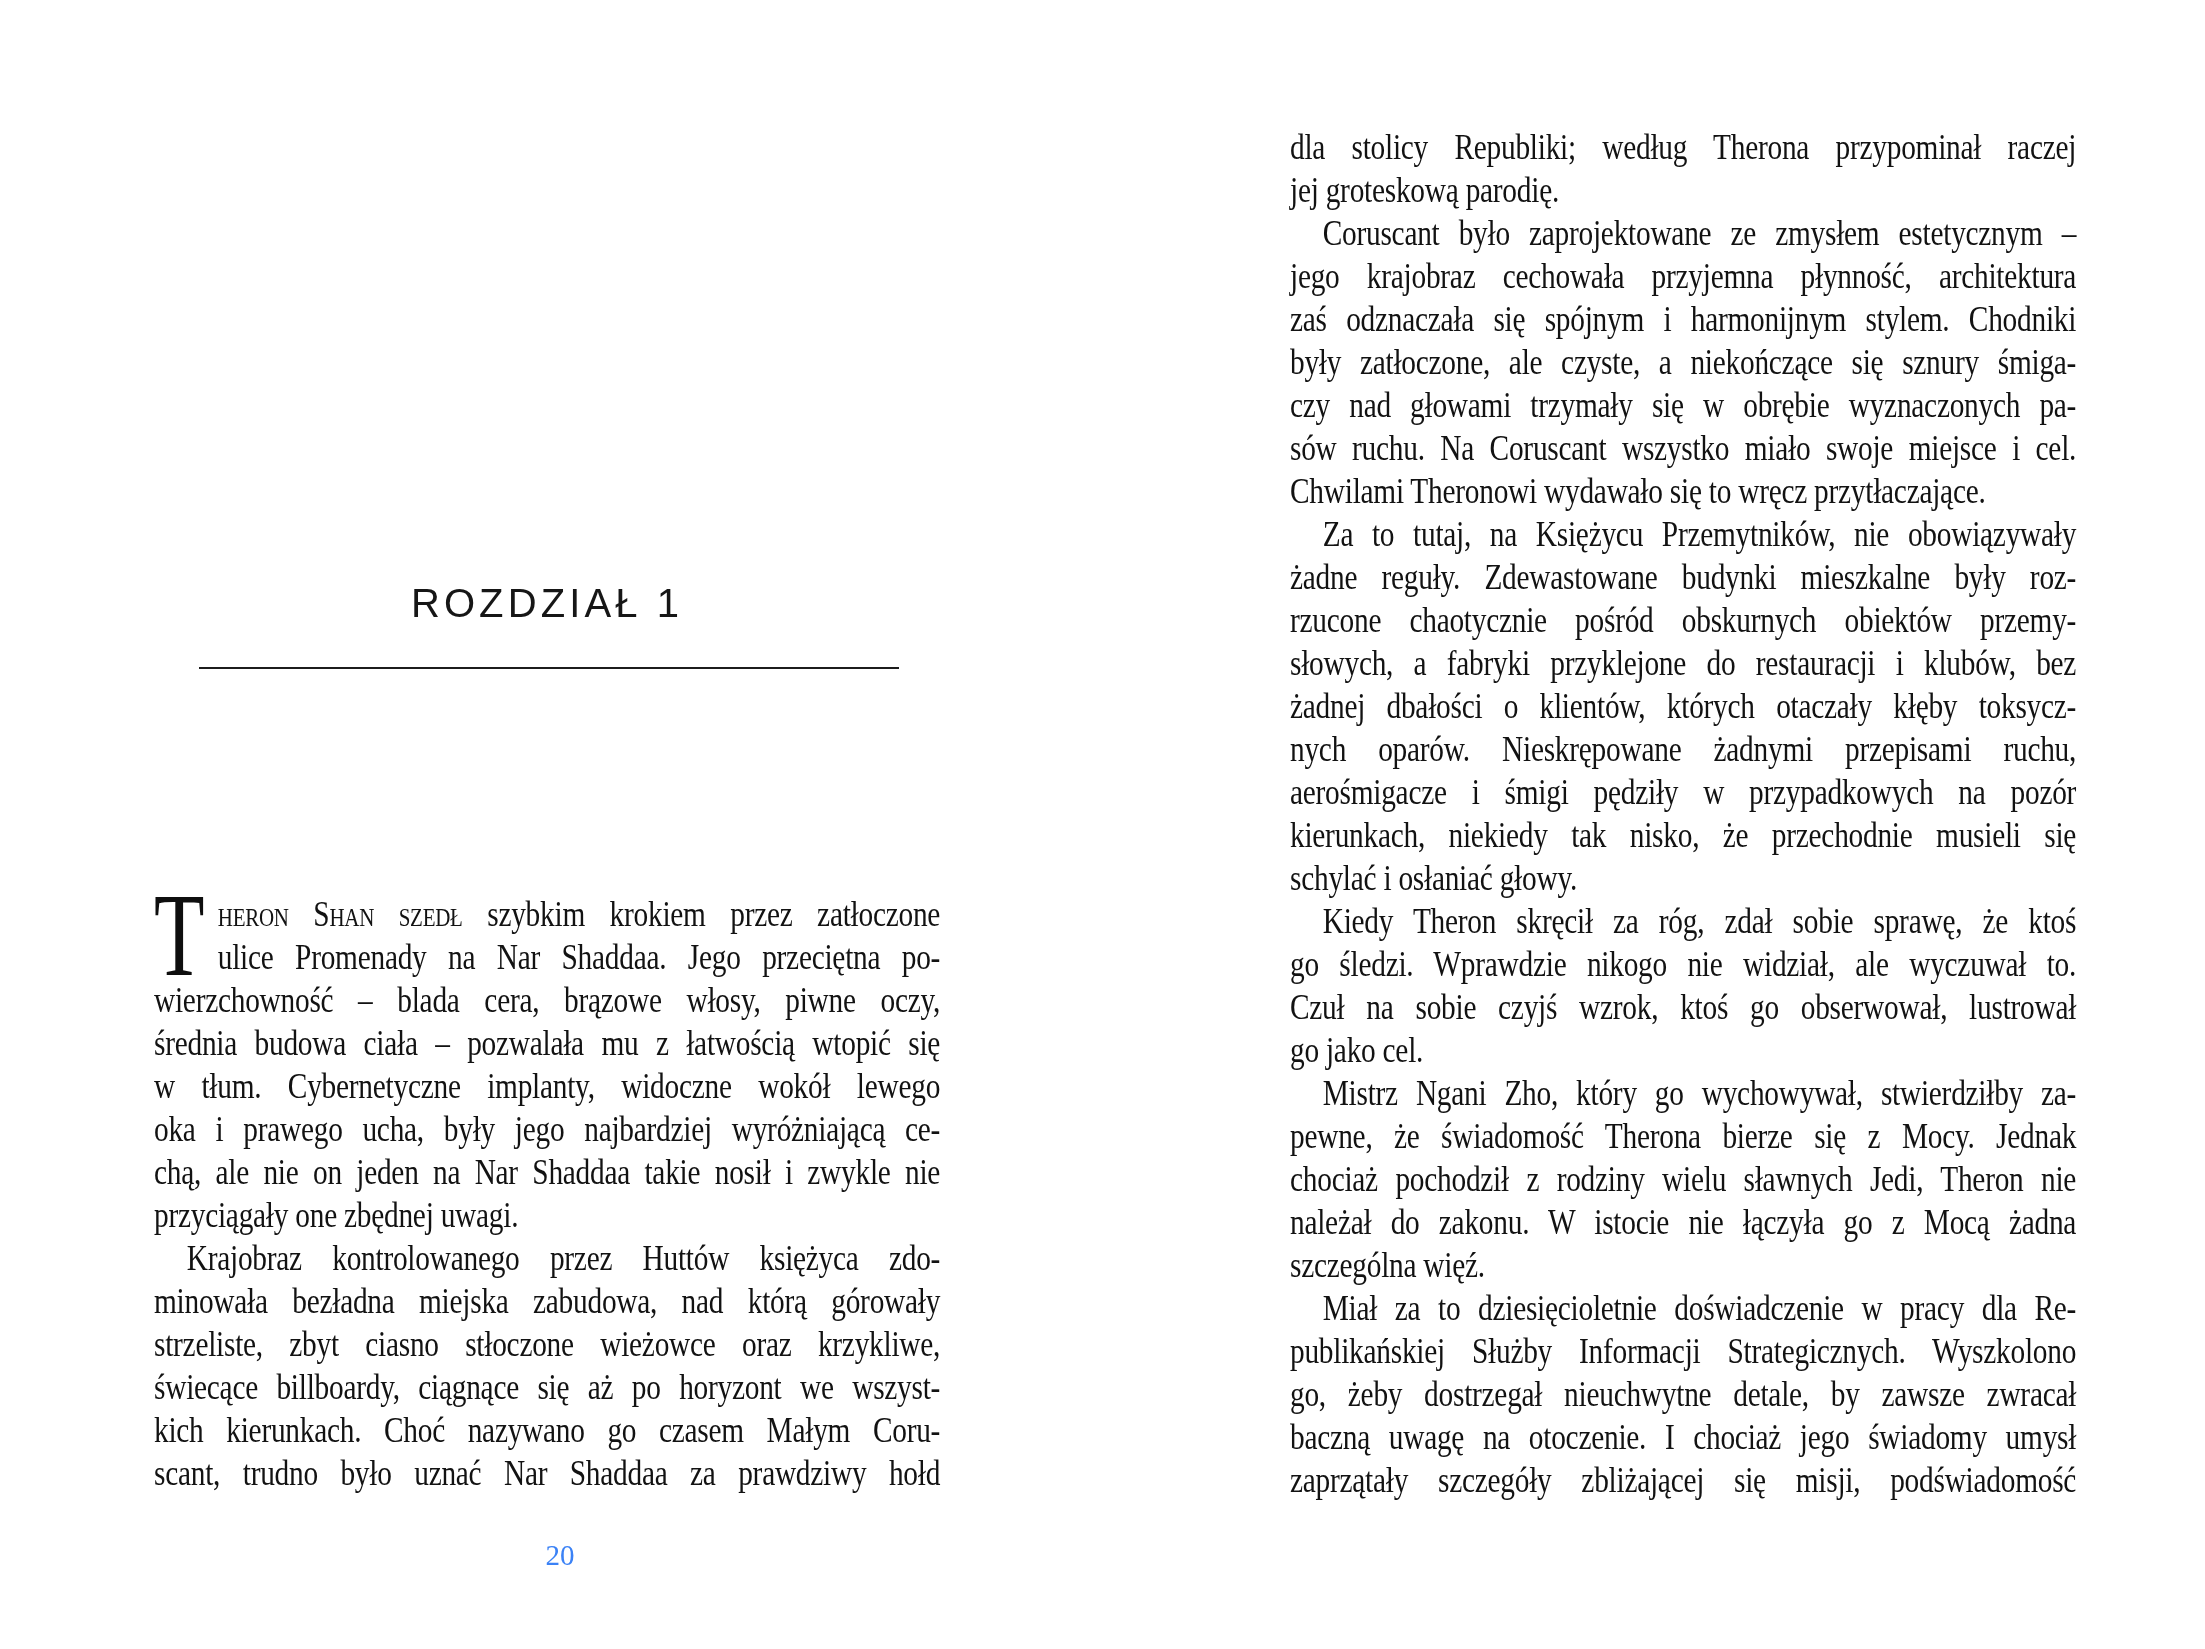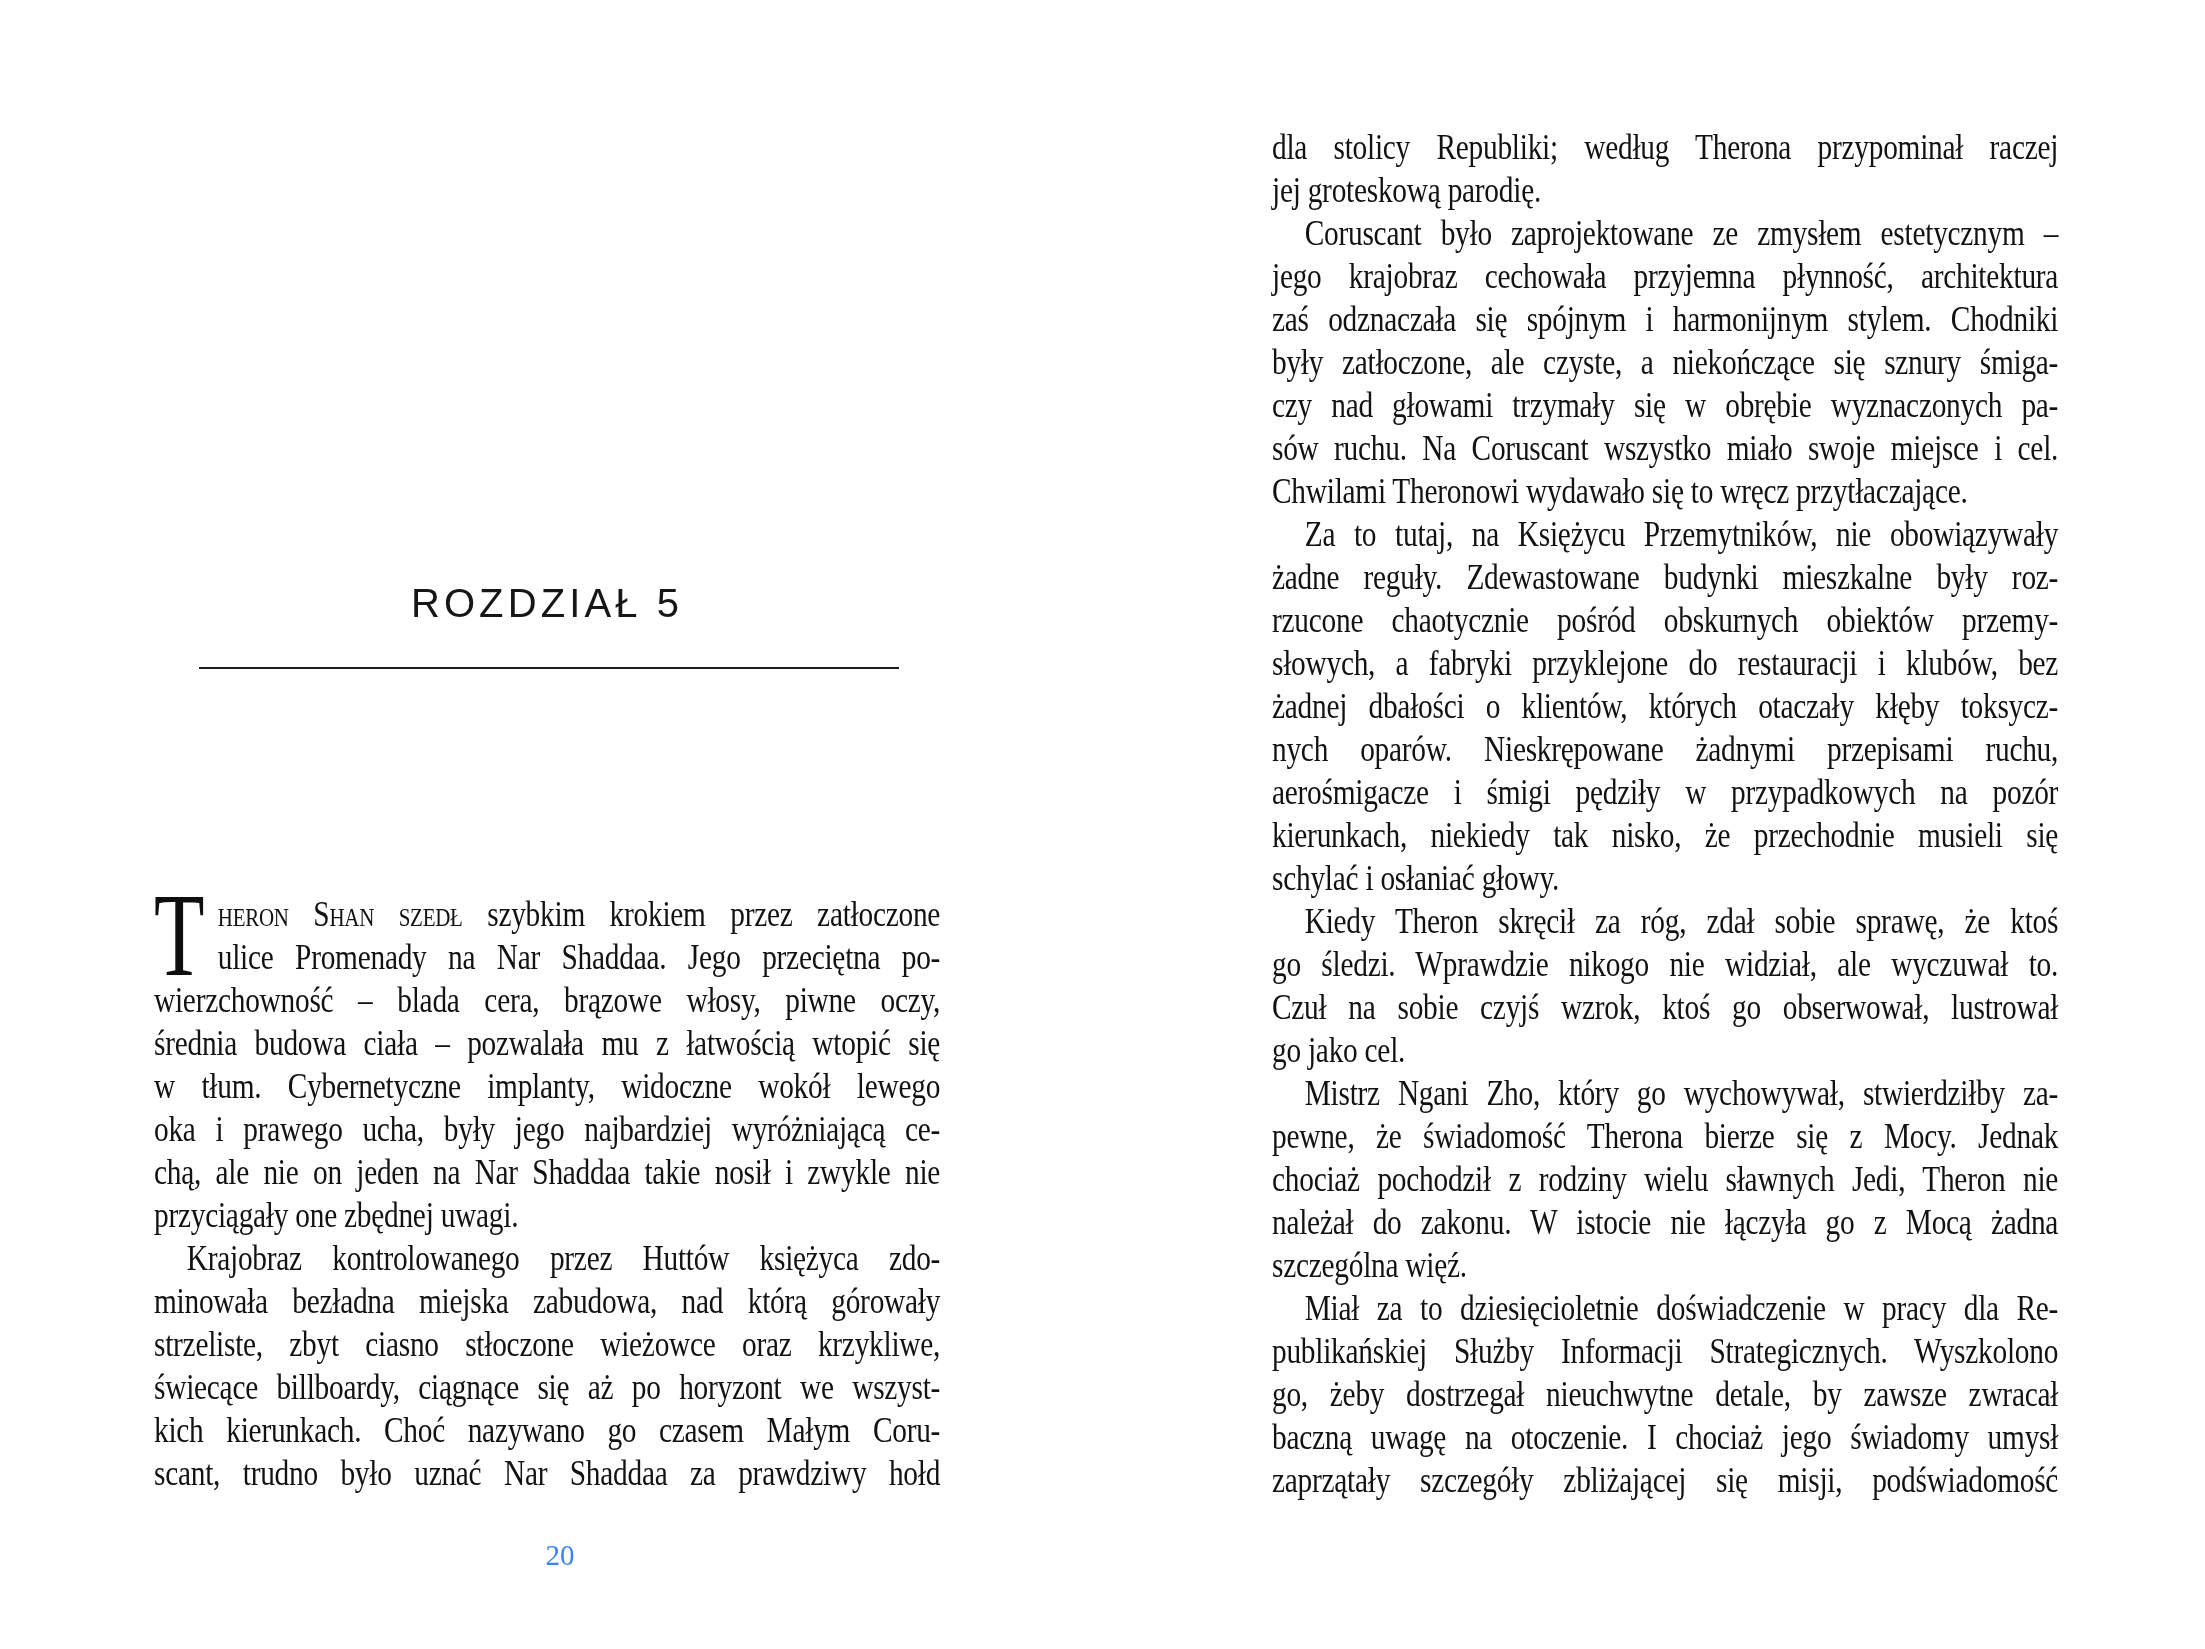--- a/index.html
+++ b/index.html
@@ -62,21 +62,21 @@
     letter-spacing: 2.8px;
     color: #161616;
     white-space: nowrap;
   }
 
   
   .text-column {
     position: absolute;
   }
   #left-body  { left: 154px; top: 893px; width: 786px; }
-  #right-body { left: 170px; top: 126px;  width: 788px; }
+  #right-body { left: 188px; top: 126px;  width: 788px; }
 
   .para { }
 
   
   .line {
     width: 937px;
     height: 43px;
     line-height: 43px;
     font-size: 35px;
     letter-spacing: -0.3px;
@@ -111,21 +111,21 @@
     line-height: 35px;
     color: #3b82f6;
   }
   #pn-left  { left: 167px; width: 786px; }
   #pn-right { left: 187px; width: 788px; }
 </style>
 </head>
 <body>
 
 <div class="page" id="left-page">
-  <div class="chapter-heading">ROZDZIAŁ 5</div>
+  <div class="chapter-heading">ROZDZIAŁ 1</div>
   <div class="chapter-rule"></div>
   <div class="text-column" id="left-body">
       <div class="para">
         <span class="dropcap">T</span>
         <div class="line"><span class="smallcaps">heron Shan szedł</span> szybkim krokiem przez zatłoczone</div>
         <div class="line">ulice Promenady na Nar Shaddaa. Jego przeciętna po-</div>
         <div class="line">wierzchowność – blada cera, brązowe włosy, piwne oczy,</div>
         <div class="line">średnia budowa ciała – pozwalała mu z łatwością wtopić się</div>
         <div class="line">w tłum. Cybernetyczne implanty, widoczne wokół lewego</div>
         <div class="line">oka i prawego ucha, były jego najbardziej wyróżniającą ce-</div>

